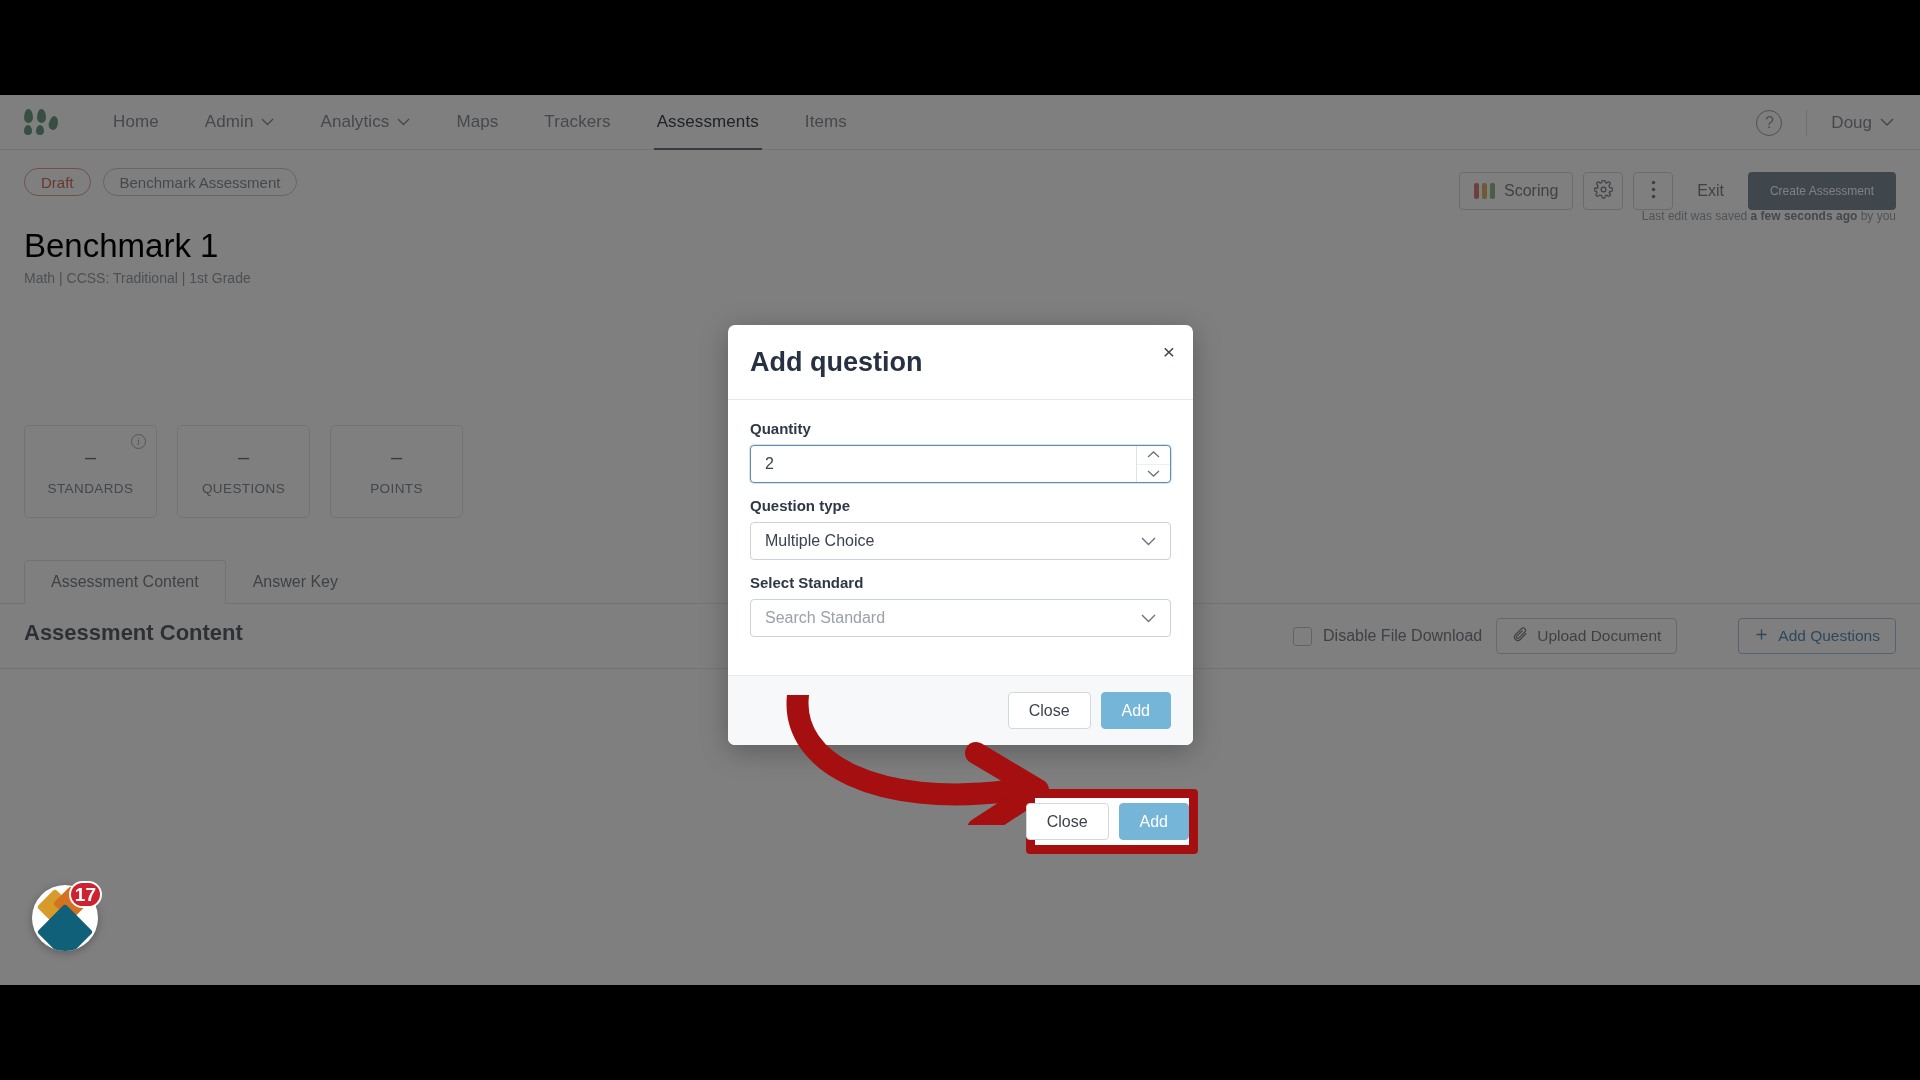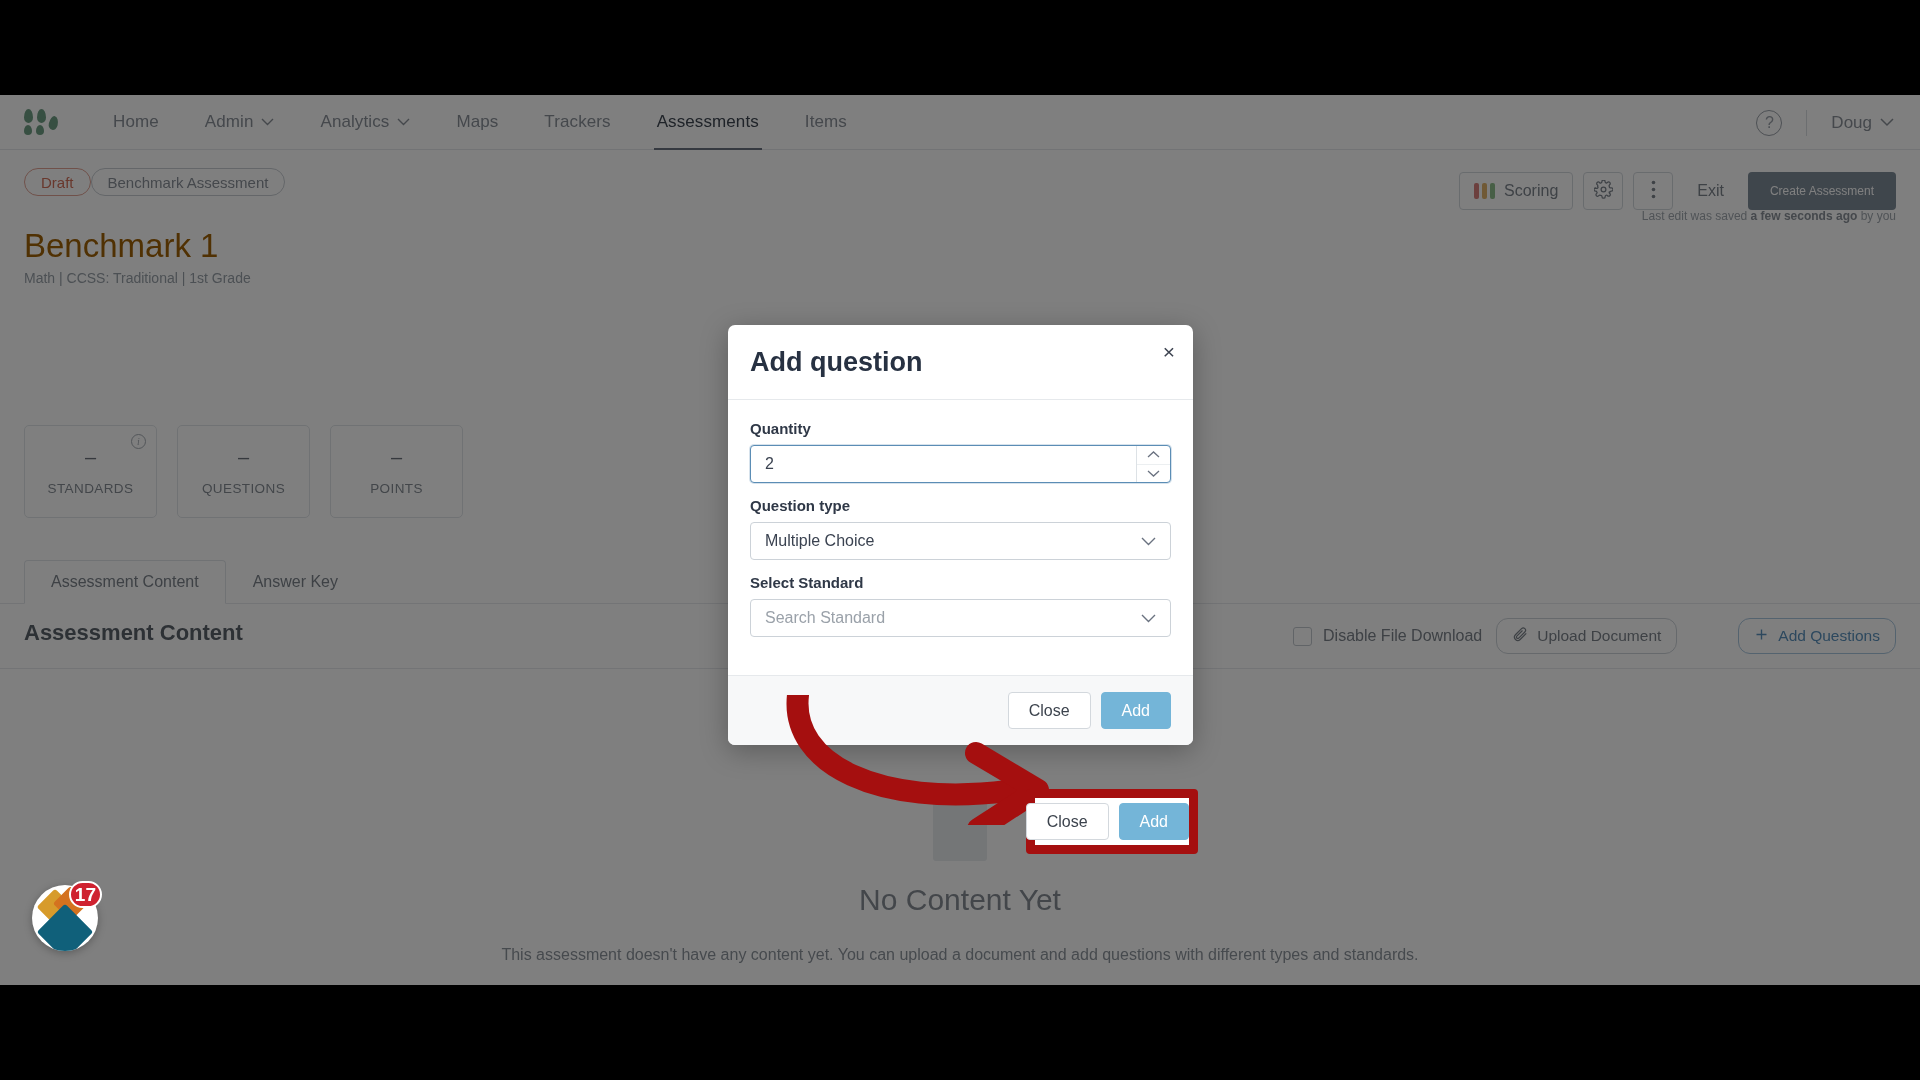--- a/index.html
+++ b/index.html
@@ -66,24 +66,24 @@
   #username { font-size: 17px; color: #8a9099; display: flex; align-items: center; cursor: pointer; }
 
   
   #pagehead { position: absolute; left: 0; top: 55px; width: 1920px; }
   .pill {
     display: inline-flex; align-items: center; height: 28px; padding: 0 16px;
     border-radius: 14px; font-size: 15px; border: 1px solid #c8ccd2; color: #8a9099;
     background: #fff;
   }
   .pill.draft { border-color: #e0a294; color: #d2705a; }
-  #pills { position: absolute; left: 24px; top: 18px; display: flex; }
+  #pills { position: absolute; left: 24px; top: 18px; display: flex; gap: 12px; }
 
   #title { position: absolute; left: 24px; top: 77px; font-size: 33px; color: #5b6personally; }
-  #title { color: #a16207; font-weight: 400; }
+  #title { color: #000000; font-weight: 400; }
   #subtitle { position: absolute; left: 24px; top: 120px; font-size: 14px; color: #98a0a8; }
 
   
   #actions { position: absolute; right: 24px; top: 22px; display: flex; align-items: center; gap: 10px; }
   .abtn {
     height: 38px; border: 1px solid #d3d8dd; border-radius: 4px; background: #fff;
     display: flex; align-items: center; justify-content: center; padding: 0 14px;
     font-size: 16px; color: #7d848d; cursor: pointer; gap: 9px;
   }
   .abtn.icononly { width: 40px; padding: 0; }
@@ -122,21 +122,21 @@
   .tab.active { border-color: #e1e5e9; border-bottom-color: #fff; background: #fff;
     border-radius: 4px 4px 0 0; }
   #tabline { position: absolute; left: 0; top: 508px; width: 1920px; height: 1px; background: #e6e9ec; }
 
   
   #contenthead { position: absolute; left: 24px; top: 525px; font-size: 22px; color: #5b626b; font-weight: 700; }
   #contenttools { position: absolute; right: 24px; top: 523px; display: flex; align-items: center; gap: 14px; }
   #dfd { display: flex; align-items: center; gap: 11px; font-size: 16px; color: #7c838b; cursor: pointer; }
   #dfdbox { width: 19px; height: 19px; border: 1px solid #c3c9ce; border-radius: 3px; background: #fff; }
   .toolbtn {
-    height: 36px; border: 1px solid #ccd2d8; border-radius: 12px; background: #fff;
+    height: 36px; border: 1px solid #ccd2d8; border-radius: 4px; background: #fff;
     display: flex; align-items: center; gap: 9px; padding: 0 15px;
     font-size: 15.5px; color: #7c838b; cursor: pointer;
   }
   .toolbtn.blue { border-color: #a9c6de; color: #5a91bd; margin-left: 47px; }
 
   #hr2 { position: absolute; left: 0; top: 573px; width: 1920px; height: 1px; background: #e6e9ec; }
 
   
   #empty { position: absolute; left: 0; top: 700px; width: 1920px; text-align: center; }
   #emptyimg {
@@ -361,27 +361,20 @@
       <span>
         <svg width="15" height="15" viewBox="0 0 24 24" stroke="#5a91bd" stroke-width="2.2">
             <path d="M12 4v16M4 12h16"></path>
           </svg>
       </span>
       <span>Add Questions</span>
     </div>
   </div>
   <div id="hr2"></div>
 
-  <div id="empty">
-    <div id="emptyimg">
-      <div class="doc"></div>
-    </div>
-    <div id="emptytitle">No Content Yet</div>
-    <div id="emptydesc">This assessment doesn't have any content yet. You can upload a document and add questions with different types and standards.</div>
-  </div>
 
   <div id="dim"></div>
 
   <div id="widget">
     <div id="widgetcircle">
       <span class="dia gold"></span>
       <span class="dia orange"></span>
       <span class="dia teal"></span>
     </div>
     <div id="widgetbadge">17</div>

